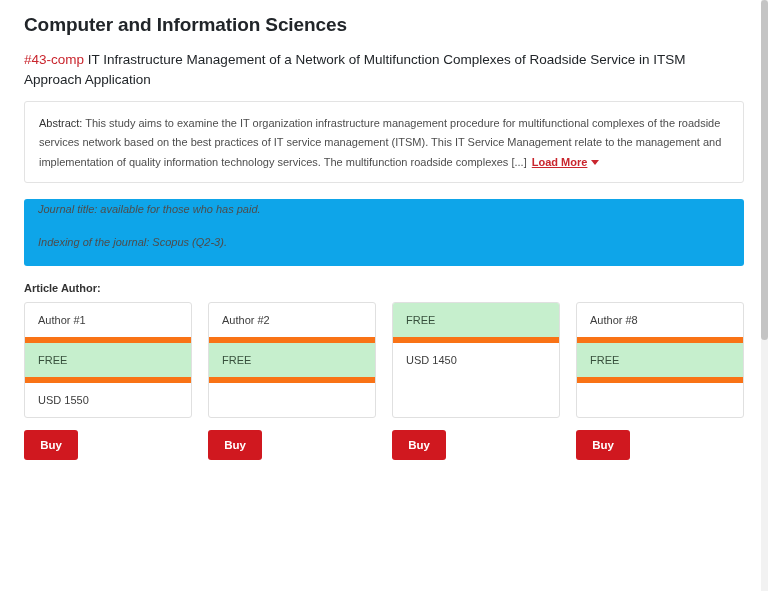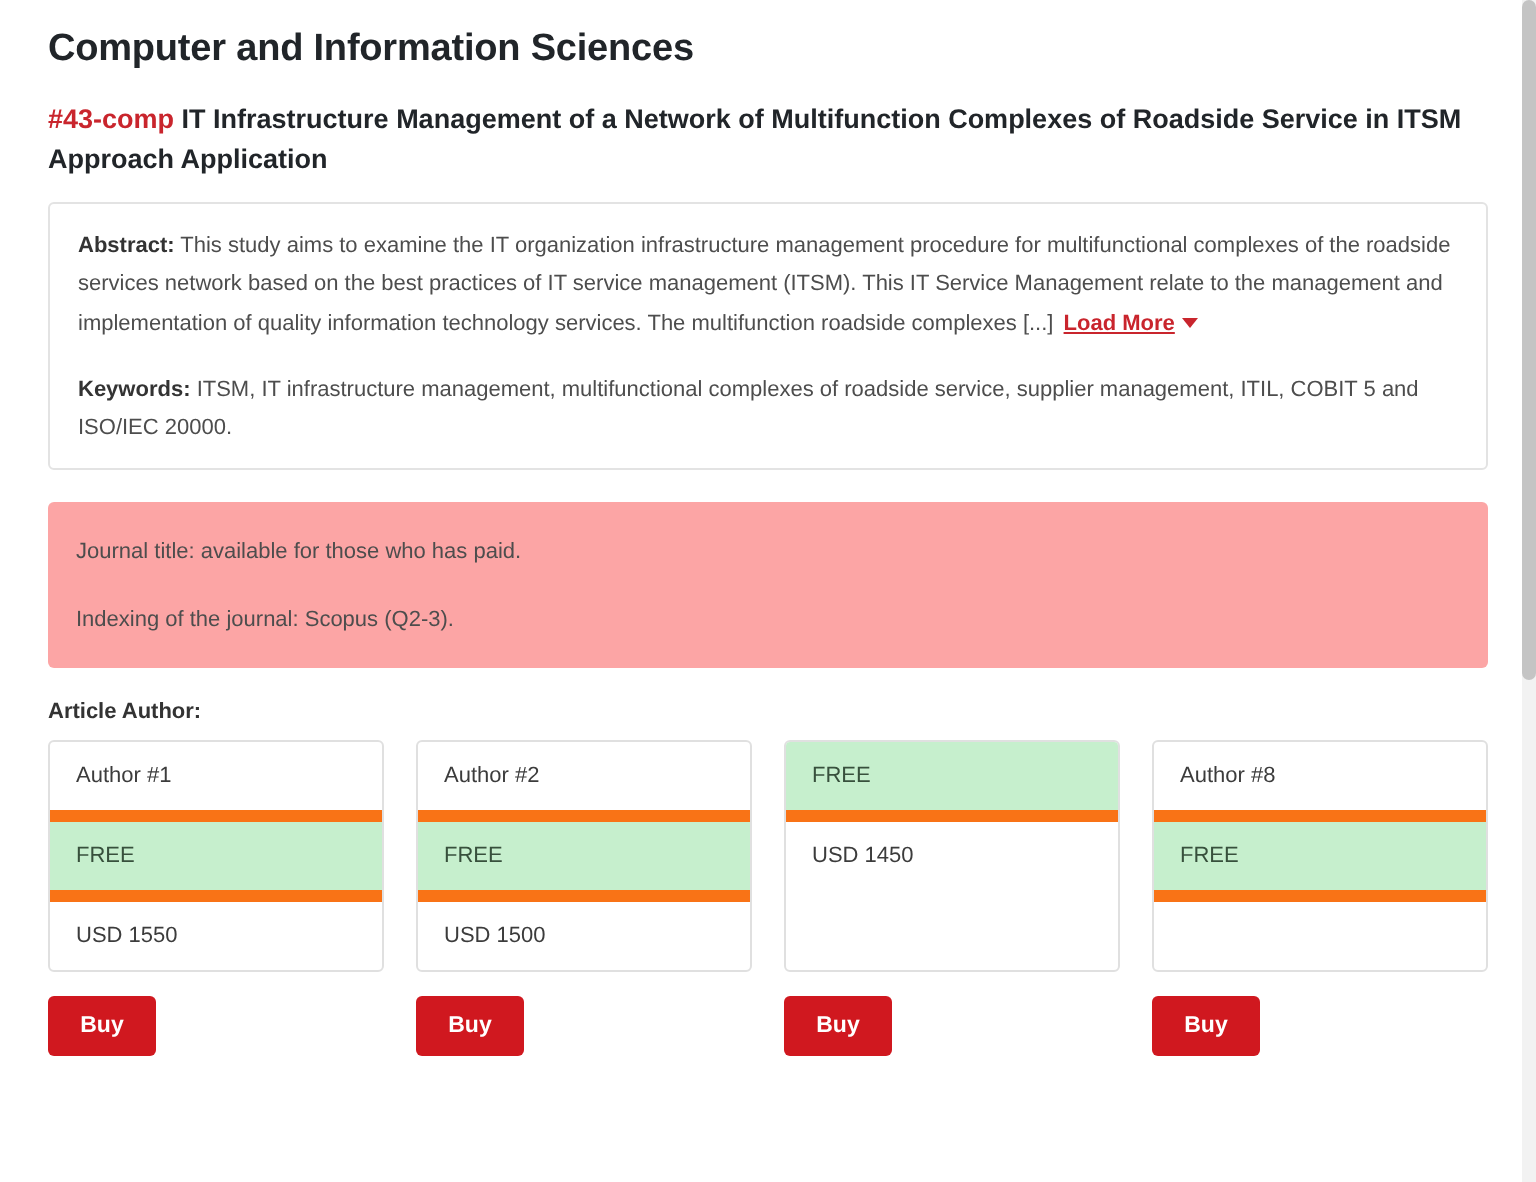--- a/index.html
+++ b/index.html
@@ -23,21 +23,21 @@
   }
   .page-title {
     font-size: 19px;
     font-weight: bold;
     color: #212529;
     letter-spacing: -0.1px;
     margin: 0 0 14px 0;
   }
   .article-heading {
     font-size: 13.5px;
-    font-weight: bold;
+    font-weight: normal;
     color: #212529;
     line-height: 1.45;
     margin: 0 0 12px 0;
   }
   .article-code {
     color: #c9252d;
   }
   .abstract-box {
     border: 1px solid #e3e3e3;
     background: #ffffff;
@@ -46,21 +46,21 @@
     margin-bottom: 16px;
   }
   .abstract-text, .keywords-text {
     font-size: 11px;
     color: #4d4d4d;
     line-height: 1.75;
     margin: 0;
   }
   .keywords-text { margin-top: 14px; }
   .lbl-bold {
-    font-weight: bold;
+    font-weight: normal;
     color: #333333;
   }
   .ellipsis { color: #4d4d4d; }
   .load-more {
     color: #c9252d;
     font-weight: bold;
     text-decoration: underline;
     cursor: pointer;
     margin-left: 2px;
   }
@@ -73,24 +73,25 @@
     vertical-align: middle;
     cursor: pointer;
   }
   .pub-line {
     font-size: 11px;
     font-weight: bold;
     color: #333333;
     margin: 0 0 10px 0;
   }
   .journal-box {
-    background: #fca5a5;
-    border-radius: 3px;
-    padding: 17px 14px 10px 14px;
+    background: #0ea5e9;
+    border-radius: 3px;
+    padding: 2px 14px 10px 14px;
     margin-bottom: 16px;
+    font-style: italic;
   }
   .journal-line {
     font-size: 11px;
     color: #4d4d4d;
     line-height: 1.6;
     margin: 0 0 16px 0;
   }
   .journal-line:last-child { margin-bottom: 4px; }
   .author-label {
     font-size: 11px;
@@ -175,44 +176,39 @@
     <span>IT Infrastructure Management of a Network of Multifunction Complexes of Roadside Service in ITSM Approach Application</span>
   </div>
 
   <div class="abstract-box">
     <p class="abstract-text">
       <span class="lbl-bold">Abstract:</span>
       <span>This study aims to examine the IT organization infrastructure management procedure for multifunctional complexes of the roadside services network based on the best practices of IT service management (ITSM). This IT Service Management relate to the management and implementation of quality information technology services. The multifunction roadside complexes</span>
       <span class="ellipsis">[...]</span>
       <span class="load-more">Load More</span><span class="caret"></span>
     </p>
-    <p class="keywords-text">
-      <span class="lbl-bold">Keywords:</span>
-      <span>ITSM, IT infrastructure management, multifunctional complexes of roadside service, supplier management, ITIL, COBIT 5 and ISO/IEC 20000.</span>
-    </p>
   </div>
 
 
   <div class="journal-box">
     <p class="journal-line">Journal title: available for those who has paid.</p>
     <p class="journal-line">Indexing of the journal: Scopus (Q2-3).</p>
   </div>
 
   <p class="author-label">Article Author:</p>
 
   <div class="authors-row">
     <div class="author-card">
       <div class="author-cell name">Author #1</div>
       <div class="author-cell status">FREE</div>
       <div class="author-cell price">USD 1550</div>
     </div>
     <div class="author-card">
       <div class="author-cell name">Author #2</div>
       <div class="author-cell status">FREE</div>
-      <div class="author-cell price">USD 1500</div>
     </div>
     <div class="author-card">
       <div class="author-cell status">FREE</div>
       <div class="author-cell price">USD 1450</div>
     </div>
     <div class="author-card">
       <div class="author-cell name">Author #8</div>
       <div class="author-cell status">FREE</div>
     </div>
   </div>

